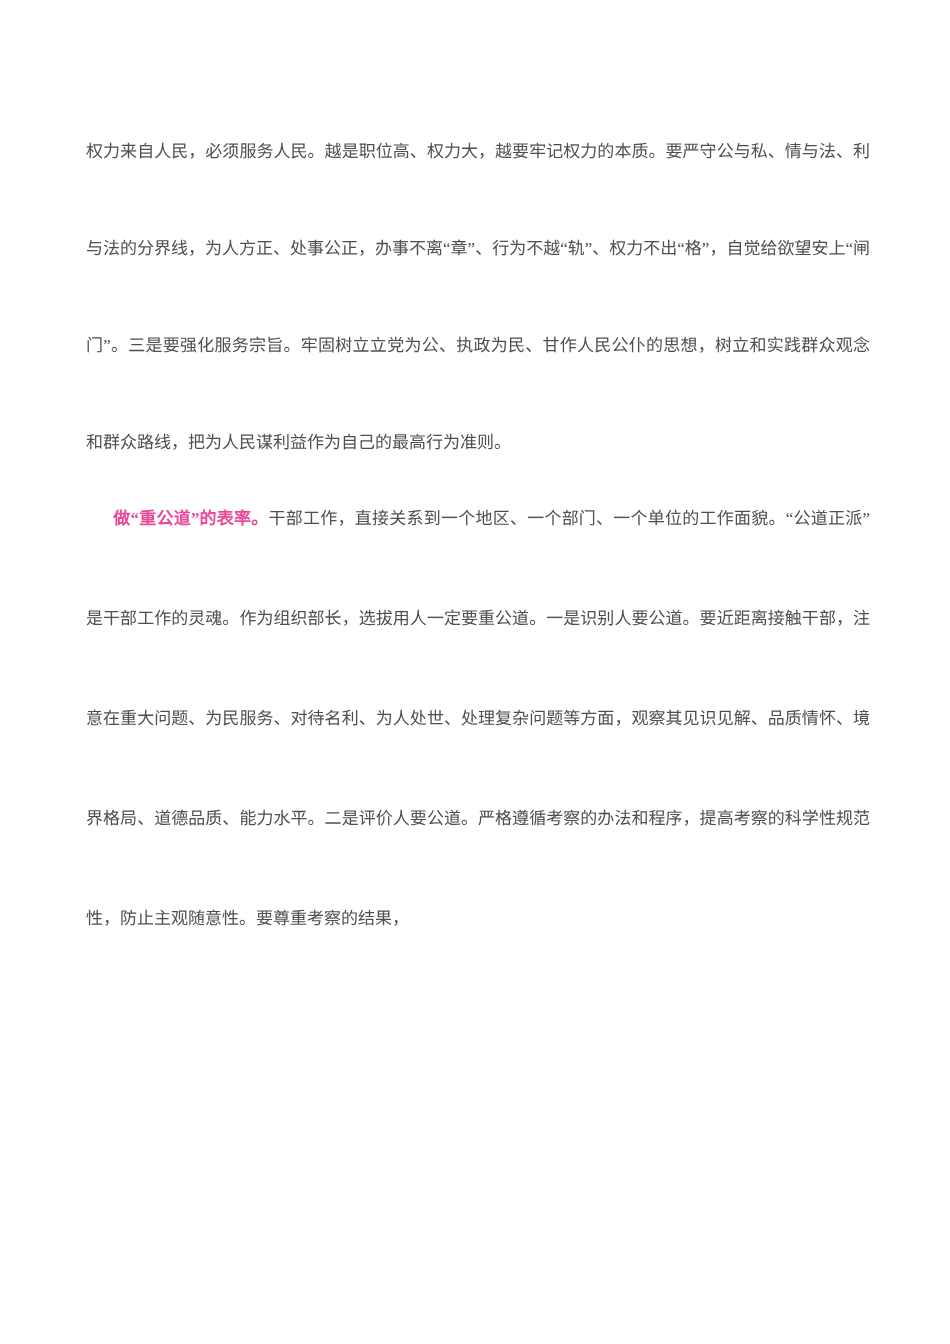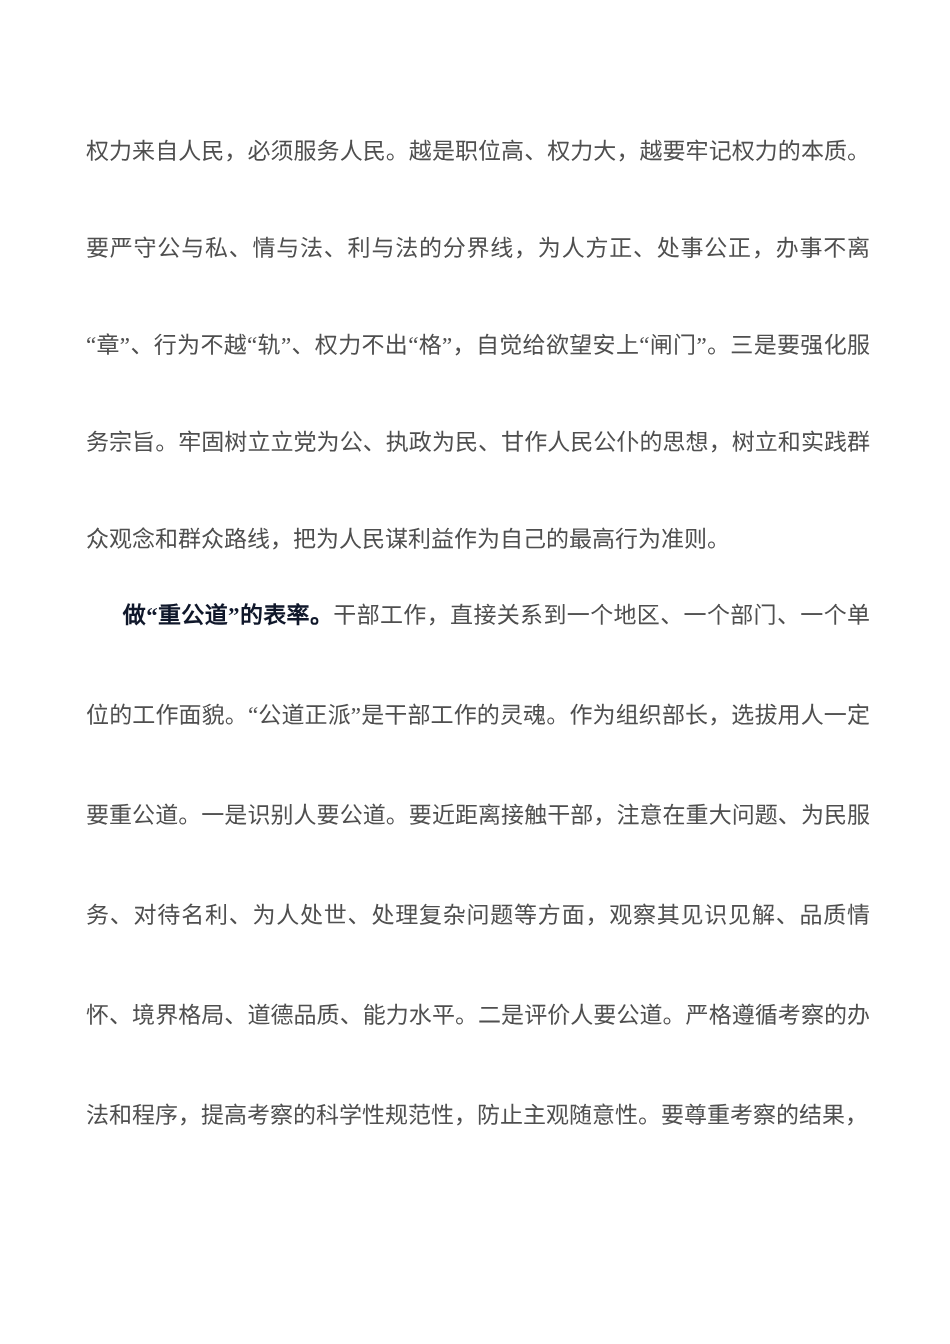--- a/index.html
+++ b/index.html
@@ -15,39 +15,39 @@
       background: #ffffff;
       padding: 103px 80px 0 86px;
       overflow: hidden;
       font-family: "Liberation Serif", "DejaVu Serif", serif;
     }
     .doc-body {
       width: 784px;
     }
     .para {
       margin: 0;
-      font-size: 23px;
+      font-size: 17px;
       color: #4f4f4f;
       letter-spacing: 0;
       text-align: justify;
       text-justify: inter-ideograph;
       font-kerning: none;
     }
     .para-continuation {
       line-height: 97px;
       text-indent: 0;
     }
     .para-indented {
       line-height: 100px;
       margin-top: -22px;
       text-indent: 1.6em;
     }
     .para-lead-bold {
       font-weight: 700;
-      color: #0f172a;
+      color: #ec4899;
     }
   </style>
 </head>
 <body>
 
 <div class="page">
   <div class="doc-body">
 
     <p class="para para-continuation"><span>权力来自人民，必须服务人民。越是职位高、权力大，越要牢记权力的本质。要严守公与私、情与法、利与法的分界线，为人方正、处事公正，办事不离“章”、行为不越“轨”、权力不出“格”，自觉给欲望安上“闸门”。三是要强化服务宗旨。牢固树立立党为公、执政为民、甘作人民公仆的思想，树立和实践群众观念和群众路线，把为人民谋利益作为自己的最高行为准则。</span></p>
 

